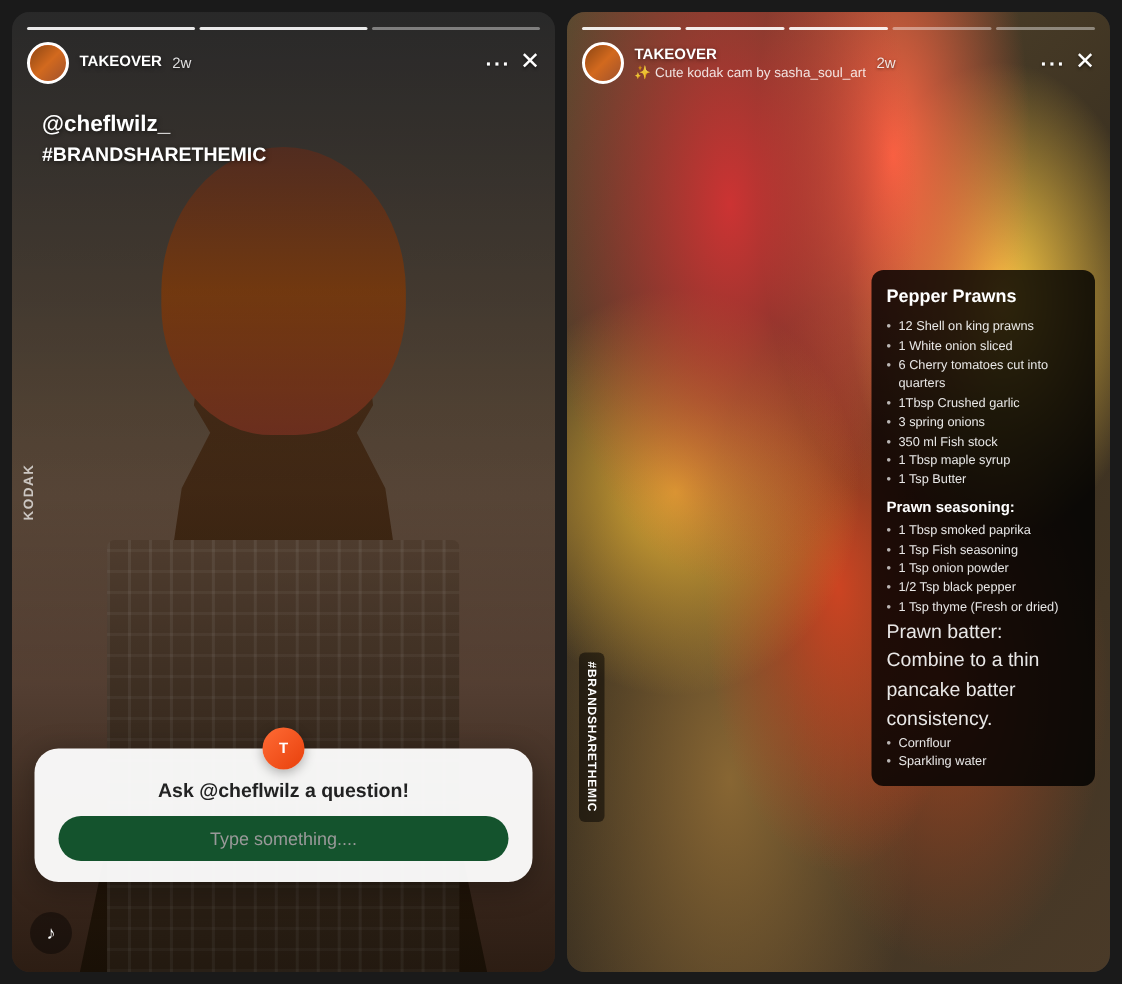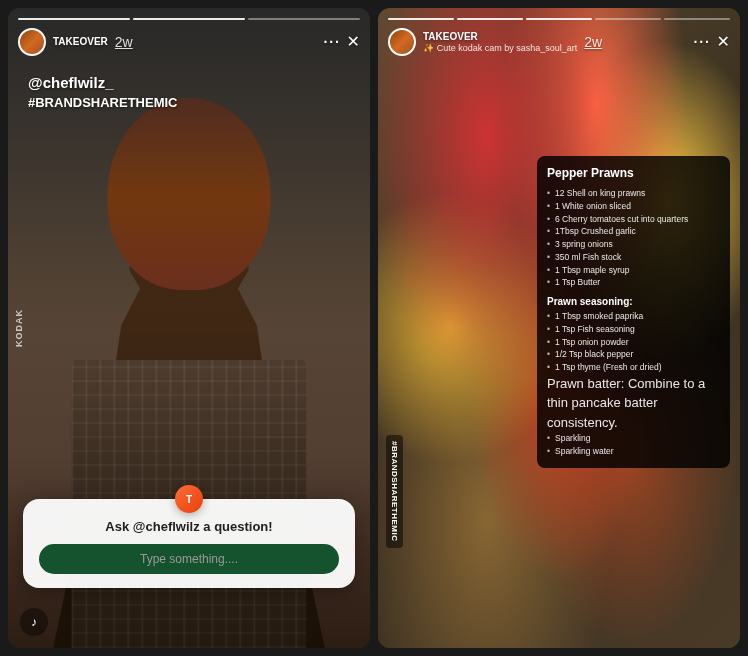--- a/index.html
+++ b/index.html
@@ -131,25 +131,24 @@
       color: #fff;
       line-height: 1.2;
       text-shadow: 0 1px 3px rgba(0,0,0,0.5);
     }
     .header-subtitle {
       font-size: 9px;
       color: rgba(255,255,255,0.85);
       line-height: 1.2;
     }
     .header-time {
-      font-size: 14px;
+      font-size: 10px;
       color: rgba(255,255,255,0.85);
       font-weight: 500;
       text-shadow: 0 1px 2px rgba(0,0,0,0.5);
-      text-decoration: underline;
     }
     .header-actions {
       display: flex;
       align-items: center;
       gap: 6px;
     }
     .dots-btn {
       color: #fff;
       font-size: 14px;
       font-weight: 700;
@@ -234,23 +233,23 @@
       border-radius: 20px;
       padding: 8px 14px;
       font-size: 12px;
       color: #999;
       text-align: center;
     }
 
     
     .recipe-card {
       position: absolute;
-      top: 148px;
+      top: 172px;
       right: 10px;
-      width: 193px;
+      width: 149px;
       background: rgba(0,0,0,0.82);
       border-radius: 8px;
       padding: 10px;
       z-index: 10;
     }
     .recipe-title {
       font-size: 12px;
       font-weight: 700;
       color: #fff;
       margin-bottom: 7px;
@@ -474,21 +473,21 @@
       <div id="recipe-seasoning-container">
           <div class="recipe-item">1 Tbsp smoked paprika</div>
           <div class="recipe-item">1 Tsp Fish seasoning</div>
           <div class="recipe-item">1 Tsp onion powder</div>
           <div class="recipe-item">1/2 Tsp black pepper</div>
           <div class="recipe-item">1 Tsp thyme (Fresh or dried)</div>
         </div>
 
       <div class="recipe-text">Prawn batter: Combine to a thin pancake batter consistency.</div>
       <div id="recipe-batter-container">
-          <div class="recipe-item">Sparkling</div>
+          <div class="recipe-item">Cornflour</div>
           <div class="recipe-item">Sparkling water</div>
         </div>
     </div>
 
     <div class="vertical-sticker">#BRANDSHARETHEMIC</div>
 
   </div>
 
 </div>
 

